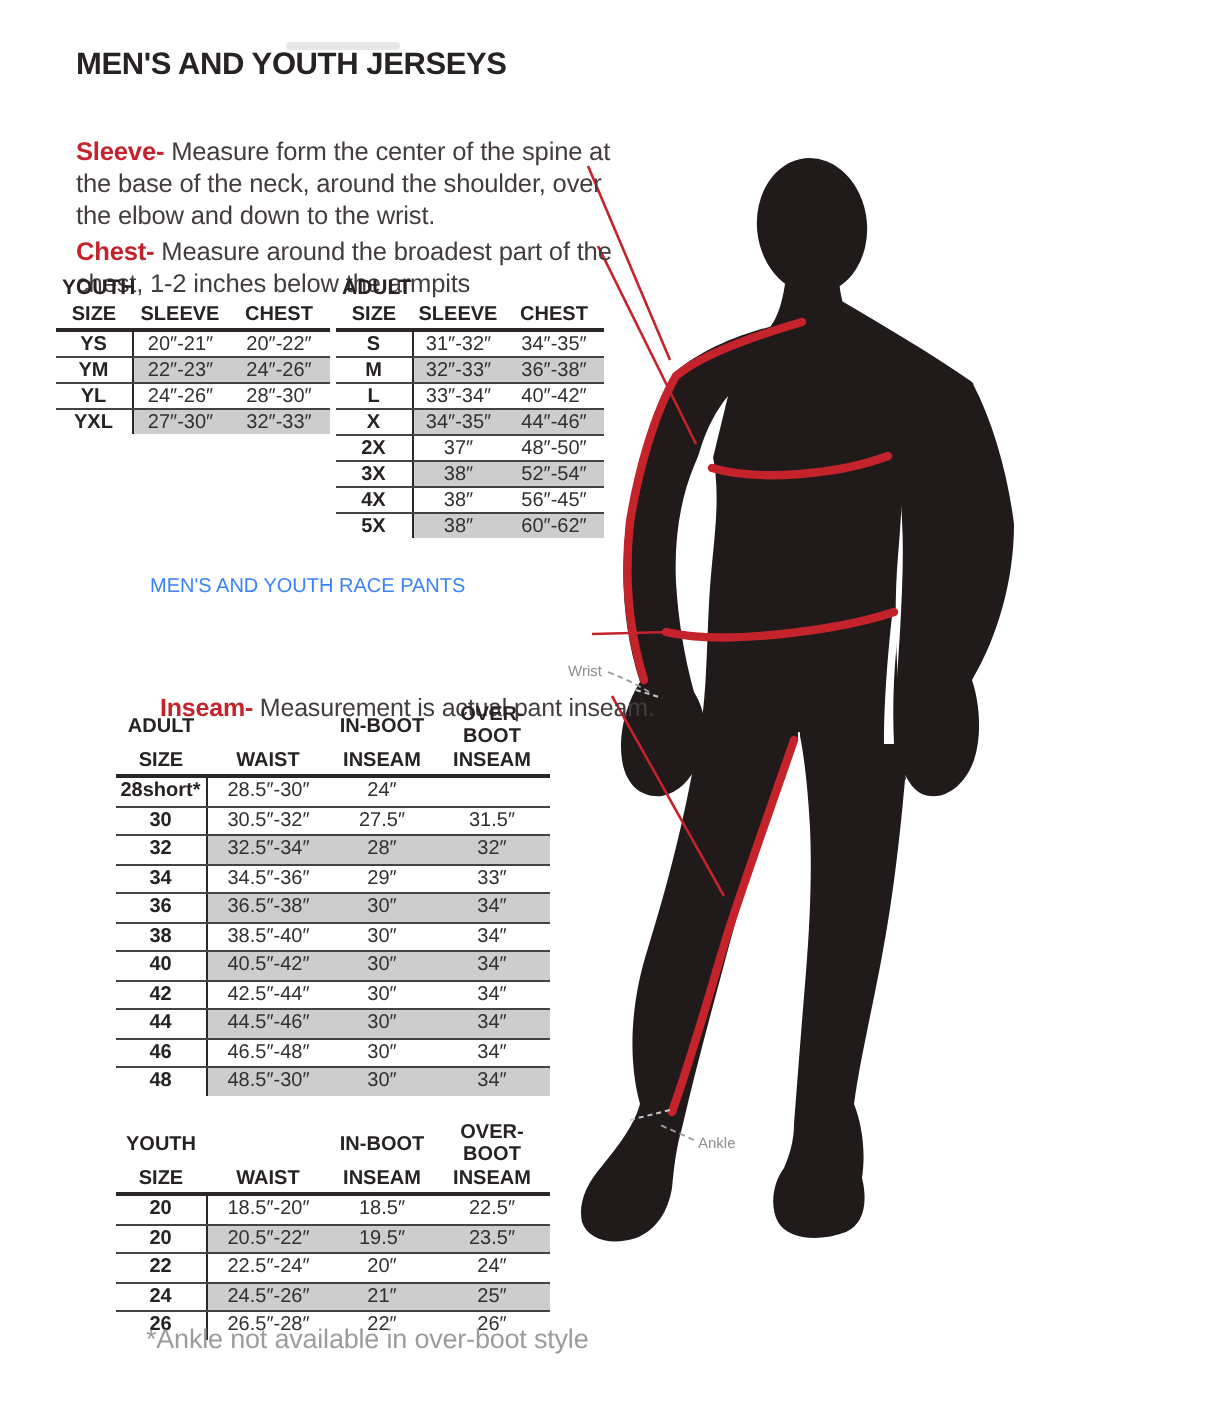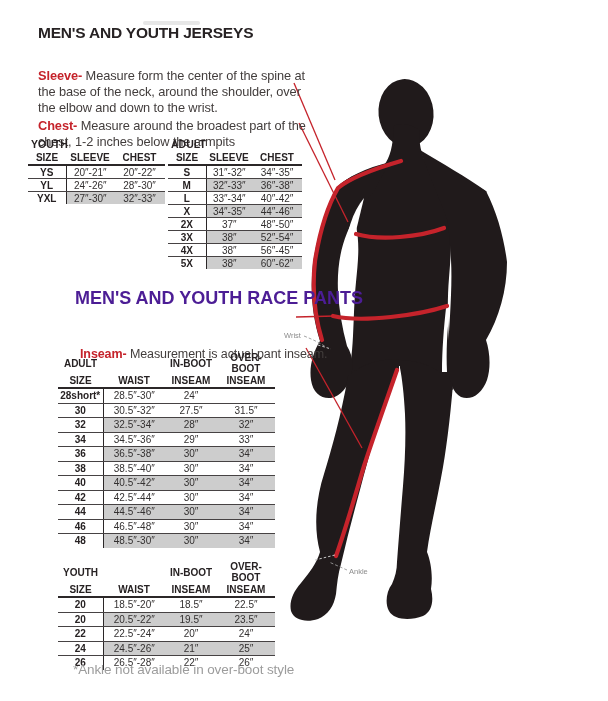--- a/index.html
+++ b/index.html
@@ -8,21 +8,21 @@
     --shade:#cdcdcd;
     --ink:#423d3c;
   }
   html,body{margin:0;padding:0;background:#fff;}
   .page{position:relative;width:608px;height:701px;background:#fff;overflow:hidden;
         font-family:"Liberation Sans",sans-serif;}
   .figure-layer{position:absolute;left:0;top:0;width:608px;height:701px;z-index:1;}
   .txt{position:absolute;z-index:2;}
   .jerseys-title{left:38px;top:24px;font-size:15.5px;font-weight:700;color:#27222 3;
                  color:#272223;letter-spacing:-0.2px;}
-  .pants-title{left:75px;top:288px;font-size:18px;font-weight:700;color:#4c1d95;}
+  .pants-title{left:75px;top:288px;font-size:10px;font-weight:400;color:#3b82f6;}
   .note{font-size:12.8px;line-height:1.26;color:var(--ink);letter-spacing:-0.1px;}
   .note .lead{color:var(--accent);font-weight:700;}
   .sleeve-note{left:38px;top:55px;width:272px;}
   .chest-note{left:38px;top:105px;width:272px;}
   .waist-note{left:76px;top:309px;white-space:nowrap;font-size:12.5px;}
   .inseam-note{left:80px;top:334px;white-space:nowrap;font-size:12.5px;}
   .footnote{left:73px;top:662px;font-size:13.5px;color:#9c9c9c;letter-spacing:-0.1px;}
   .smudge{position:absolute;left:143px;top:21px;width:57px;height:4px;background:#e7e7e7;
           border-radius:2px;z-index:2;}
 
@@ -183,20 +183,25 @@
           <th>SLEEVE</th>
           <th>CHEST</th>
         </tr>
       </thead>
       <tbody>
           <tr>
             <td>YS</td>
             <td>20″-21″</td>
             <td>20″-22″</td>
           </tr>
+          <tr class="shaded">
+            <td>YM</td>
+            <td>22″-23″</td>
+            <td>24″-26″</td>
+          </tr>
           <tr>
             <td>YL</td>
             <td>24″-26″</td>
             <td>28″-30″</td>
           </tr>
           <tr class="shaded">
             <td>YXL</td>
             <td>27″-30″</td>
             <td>32″-33″</td>
           </tr>

